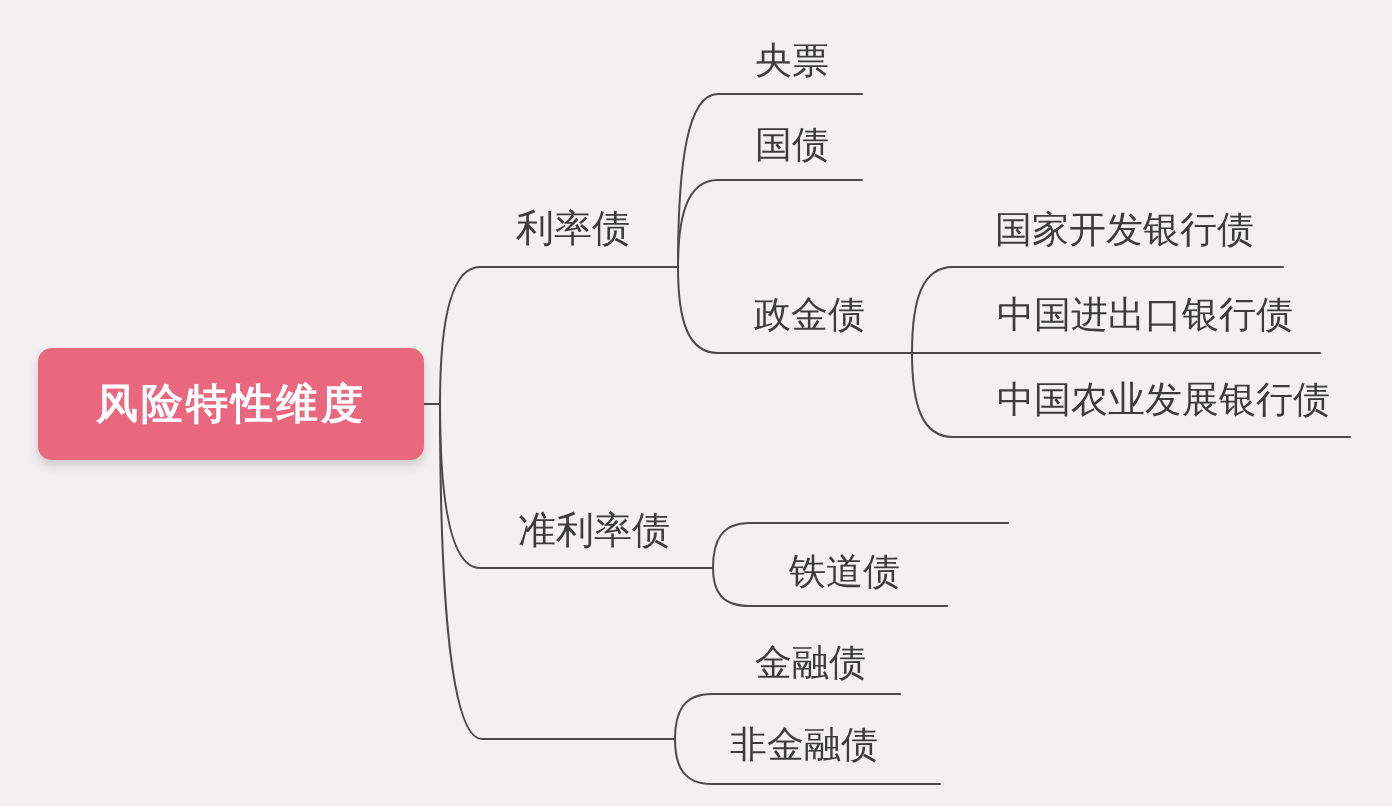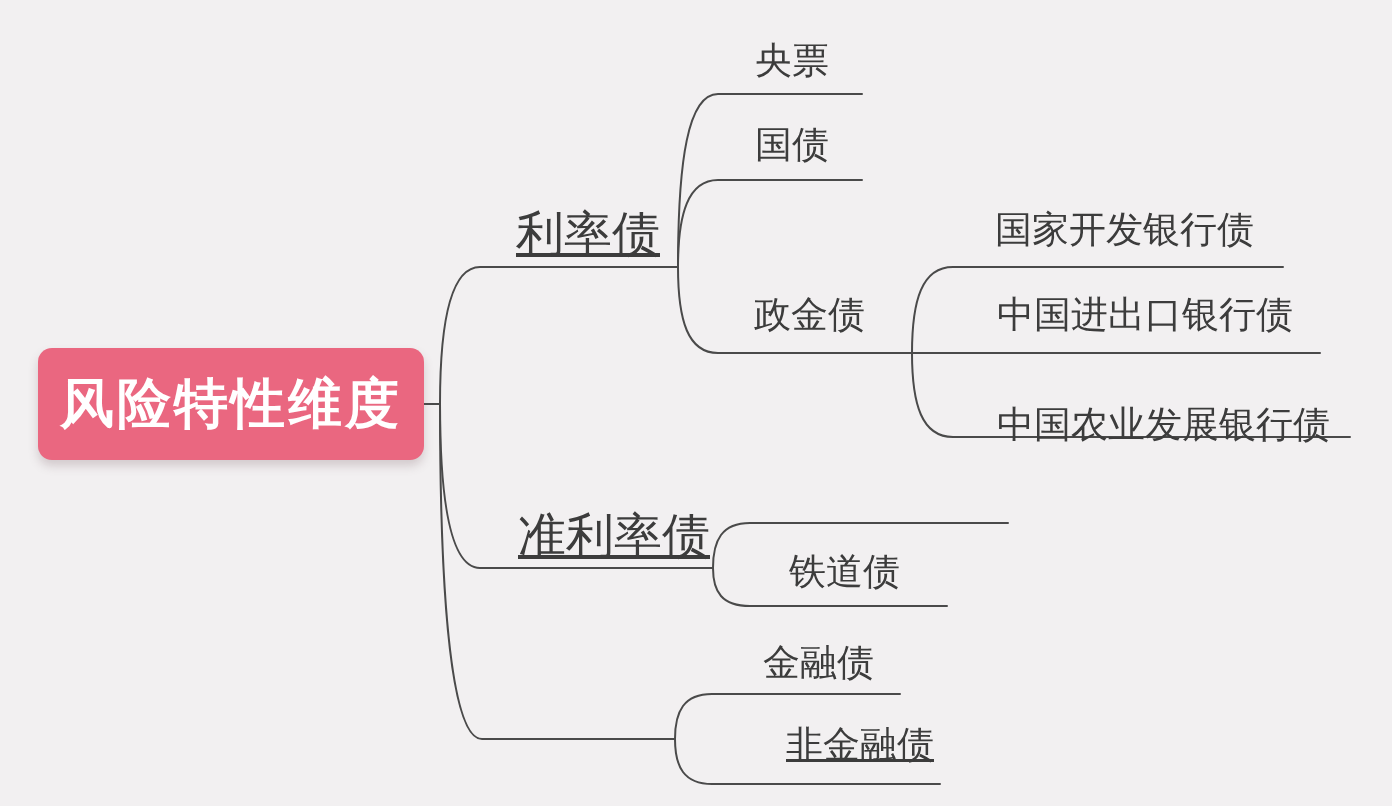--- a/index.html
+++ b/index.html
@@ -32,34 +32,34 @@
   }
   .root-node {
     position: absolute;
     left: 38px; top: 348px;
     width: 386px; height: 112px;
     background: var(--accent);
     border-radius: 14px;
     box-shadow: 0 6px 10px rgba(120, 90, 100, 0.25);
     display: flex; align-items: center; justify-content: center;
     color: var(--root_text);
-    font-size: 54px;
+    font-size: 42px;
     font-weight: bold;
     letter-spacing: 3px;
     white-space: nowrap;
   }
   .node-label {
     position: absolute;
     color: var(--text);
     font-size: 38px;
     font-weight: 400;
     line-height: 1.1;
     white-space: nowrap;
   }
-  .lvl2 { font-size: 48px; text-decoration: underline; }
+  .lvl2 { font-size: 38px; }
   .lvl3 { font-size: 37px; }
 </style>
 </head>
 <body>
 
 <div class="canvas">
 
   <svg class="connectors" viewBox="0 0 1392 806" xmlns="http://www.w3.org/2000/svg">
     <path d="M 423 404 L 440 404"></path>
     <path d="M 440 404 C 440 317, 452 267, 480 267 L 678 267"></path>
@@ -81,20 +81,20 @@
 
   <div class="node-label lvl2" style="left:516px; top:208px;">利率债</div>
   <div class="node-label lvl2" style="left:518px; top:510px;">准利率债</div>
 
   <div class="node-label lvl3" style="left:755px; top:41px;">央票</div>
   <div class="node-label lvl3" style="left:755px; top:125px;">国债</div>
   <div class="node-label lvl3" style="left:754px; top:295px;">政金债</div>
 
   <div class="node-label lvl3" style="left:995px; top:210px;">国家开发银行债</div>
   <div class="node-label lvl3" style="left:997px; top:295px;">中国进出口银行债</div>
-  <div class="node-label lvl3" style="left:997px; top:380px;margin-top:25px;">中国农业发展银行债</div>
+  <div class="node-label lvl3" style="left:997px; top:380px;">中国农业发展银行债</div>
 
   <div class="node-label lvl3" style="left:789px; top:552px;">铁道债</div>
 
-  <div class="node-label lvl3" style="left:755px; top:643px;margin-left:8px;">金融债</div>
-  <div class="node-label lvl3" style="left:786px; top:725px;text-decoration:underline;">非金融债</div>
+  <div class="node-label lvl3" style="left:755px; top:643px;">金融债</div>
+  <div class="node-label lvl3" style="left:730px; top:725px;">非金融债</div>
 
 </div>
 
 </body></html>

